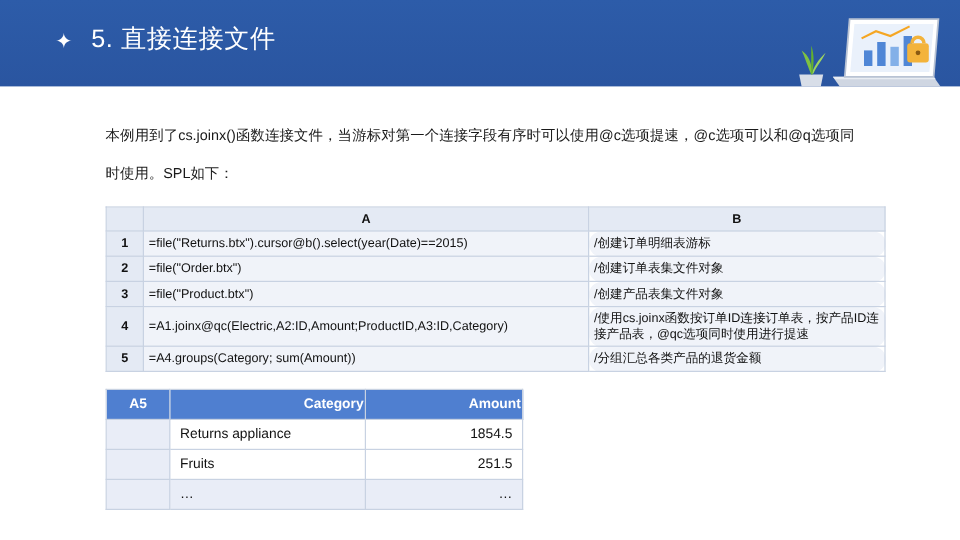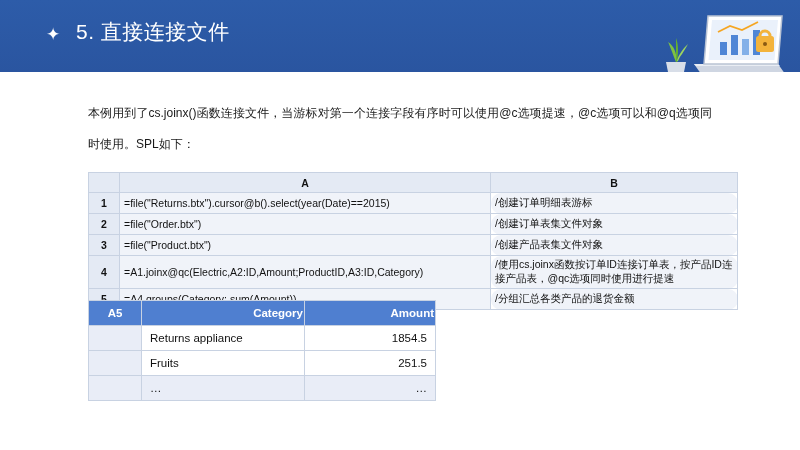--- a/index.html
+++ b/index.html
@@ -81,21 +81,21 @@
   .col-a   { width: 362px; }
   .col-b   { width: 238px; }
   .code-table tbody td { background: #f0f3f9; height: 16px; }
   .code-table tbody td.col-idx { background: #e4eaf4; }
   .cell-a { font-family: "Liberation Sans", sans-serif; word-break: break-all; }
   .cell-b { word-break: break-all; border-radius: 10px; }
 
   
   .result-table {
     position: absolute;
-    left: 88px; top: 300px;
+    left: 88px; top: 324px;
     border-collapse: collapse;
     font-size: 11.5px;
     table-layout: fixed;
   }
   .result-table th, .result-table td {
     border: 1px solid #c8d2e2;
     height: 22px;
   }
   .result-table thead th {
     background: #4f7fd0;

